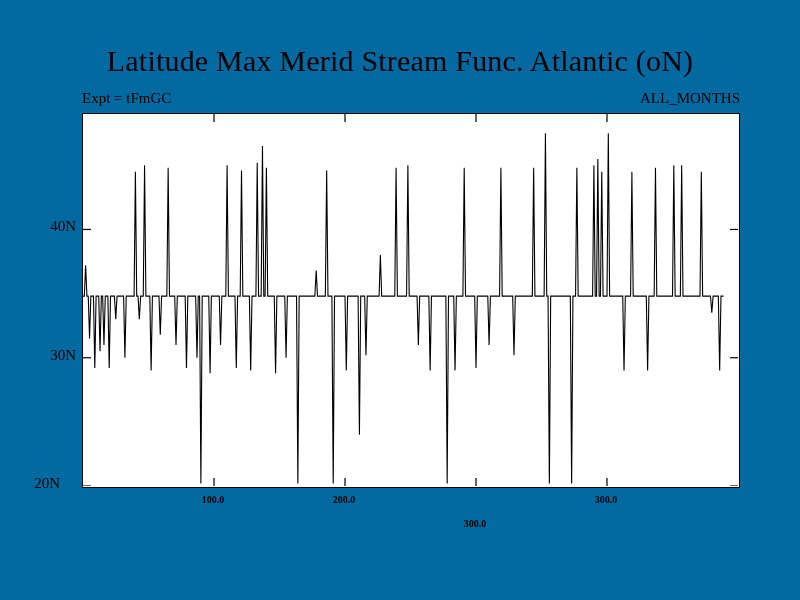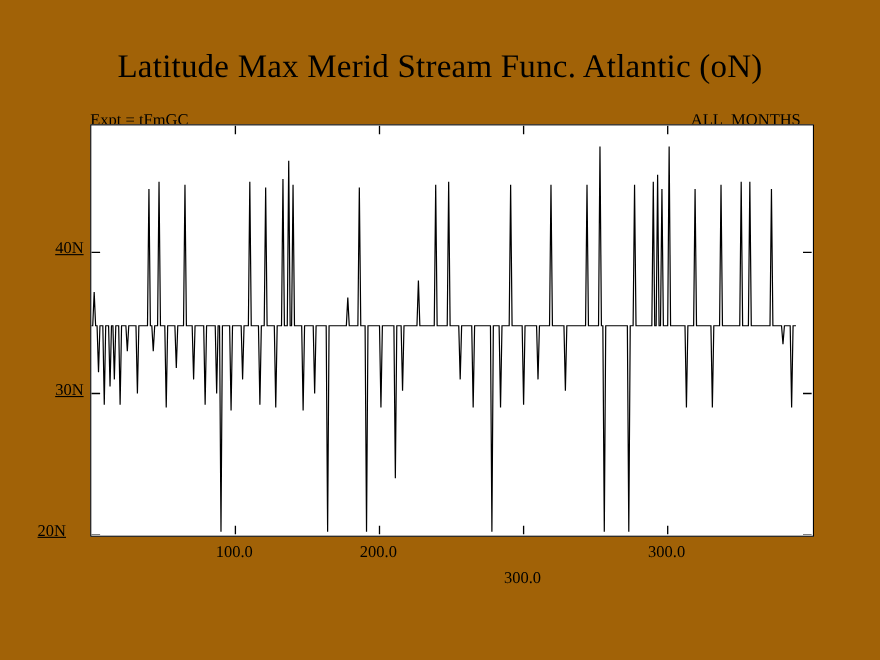--- a/index.html
+++ b/index.html
@@ -11,59 +11,58 @@
     width: 800px;
     height: 600px;
     font-family: "Liberation Serif", serif;
     color: #000000;
     overflow: hidden;
   }
   #page {
     position: relative;
     width: 800px;
     height: 600px;
-    background: #a16207;
+    background: #0369a1;
   }
   #chart-title {
     position: absolute;
     top: 44px;
     left: 0;
     width: 800px;
     text-align: center;
     font-size: 30px;
     font-family: "Liberation Serif", serif;
     letter-spacing: 0.2px;
     white-space: nowrap;
   }
   #subtitle-row {
     position: absolute;
     top: 90px;
     left: 80px;
     width: 660px;
     height: 20px;
     font-size: 15px;
-    margin-top: 12px;
   }
   #expt-label {
     position: absolute;
     left: 2px;
     top: 0;
     white-space: nowrap;
   }
   #period-label {
     position: absolute;
     left: 0;
     top: 0;
     width: 660px;
     text-align: center;
     white-space: nowrap;
   }
   #months-label {
     position: absolute;
-    right: 12px;
+    right: 0px;
     top: 0;
     white-space: nowrap;
   }
   #plot-frame {
     position: absolute;
     left: 82px;
     top: 113px;
     width: 658px;
     height: 375px;
     border: 1.5px solid #000;
@@ -74,27 +73,27 @@
     position: absolute;
     left: 0;
     top: 0;
     display: block;
   }
   .ytick-label {
     position: absolute;
     font-size: 15px;
     text-align: right;
     white-space: nowrap;
-    text-decoration: underline;
   }
   .xtick-label {
     position: absolute;
-    font-size: 15px;
+    font-size: 10px;
     text-align: center;
     white-space: nowrap;
+    font-weight: bold;
   }
   #xaxis-title {
     position: absolute;
     top: 518px;
     left: 0;
     width: 800px;
     text-align: center;
     font-size: 19px;
     white-space: nowrap;
   }

